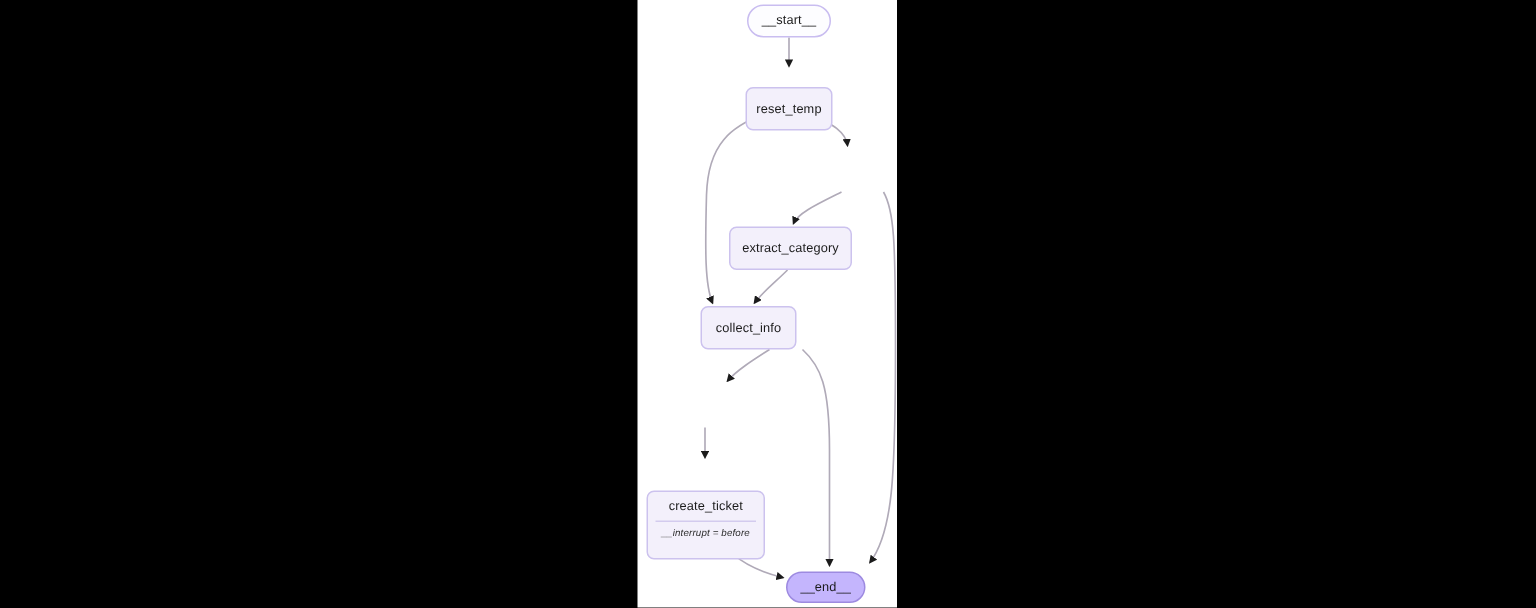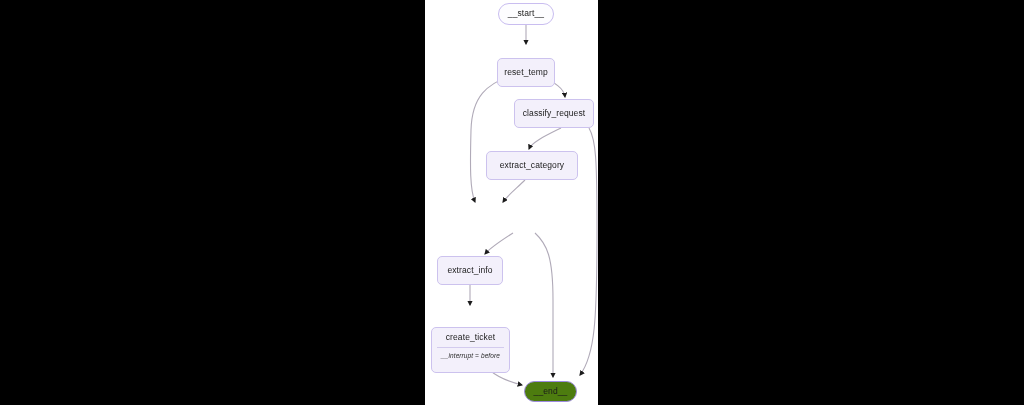--- a/index.html
+++ b/index.html
@@ -56,21 +56,21 @@
     line-height: 1.1;
   }
   .node.terminal {
     border-radius: 16px;
   }
   .node.start {
     background: #fdfdff;
     border: 1px solid #c9bdf0;
   }
   .node.end {
-    background: #4d7c0f;
+    background: #c4b5fd;
     border: 1px solid #9d8ae0;
   }
   .node.multiline {
     justify-content: flex-start;
     padding-top: 5px;
     margin-top: 20px;
   }
   .node .divider {
     width: 86%;
     height: 1px;
@@ -121,32 +121,29 @@
     </svg>
 
     <div class="node terminal start" style="left:73px; top:3px; width:56px; height:22px;">
       <span class="label">__start__</span>
     </div>
 
     <div class="node" style="left:72px; top:58px; width:58px; height:29px;">
       <span class="label">reset_temp</span>
     </div>
 
-    <div class="node" style="left:89px; top:99px; width:80px; height:29px;">
-      <span class="label">classify_request</span>
-    </div>
 
-    <div class="node" style="left:61px; top:151px; width:92px; height:29px;">
+    <div class="node" style="left:61px; top:151px; width:82px; height:29px;">
       <span class="label">extract_category</span>
     </div>
 
+    <div class="node" style="left:42px; top:204px; width:64px; height:29px;">
+      <span class="label">collect_info</span>
+    </div>
 
-    <div class="node" style="left:12px; top:256px; width:66px; height:29px;">
-      <span class="label">extract_info</span>
-    </div>
 
     <div class="node multiline" style="left:6px; top:307px; width:79px; height:46px;">
       <span class="label">create_ticket</span>
       <span class="divider"></span>
       <span class="sub">__interrupt = before</span>
     </div>
 
     <div class="node terminal end" style="left:99px; top:381px; width:53px; height:21px;">
       <span class="label">__end__</span>
     </div>

